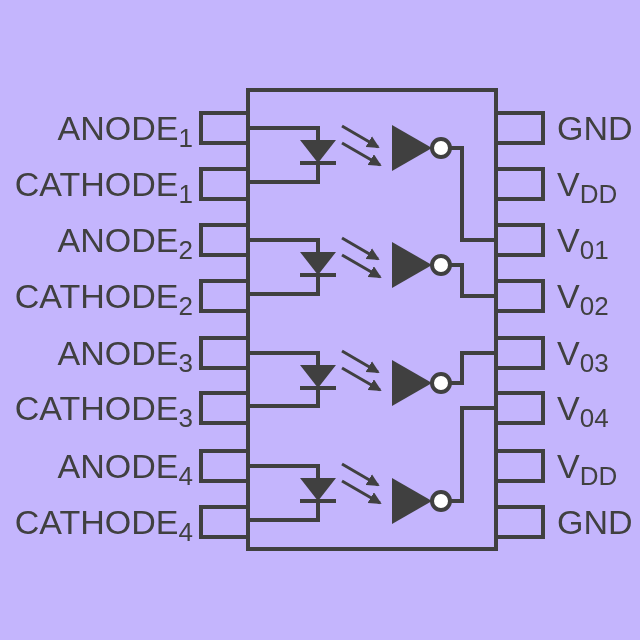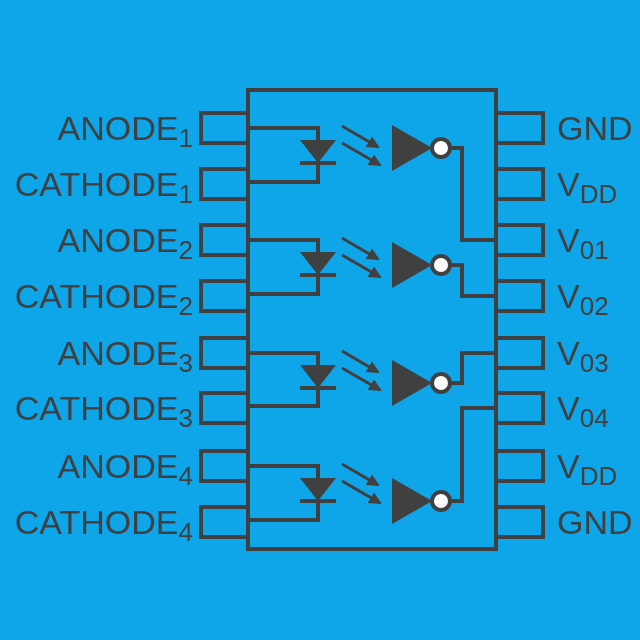--- a/index.html
+++ b/index.html
@@ -4,21 +4,21 @@
 <style>
   html, body {
     margin: 0; padding: 0;
     width: 640px; height: 640px;
     background: #ffffff;
     overflow: hidden;
   }
   #canvas {
     position: relative;
     width: 640px; height: 640px;
-    background: #0ea5e9;
+    background: #c4b5fd;
     font-family: "Liberation Sans", sans-serif;
   }
   svg { display: block; }
   text { font-family: "Liberation Sans", sans-serif; }
 </style>
 </head>
 <body>
 
 <div id="canvas">
   <svg id="schematic" width="640" height="640" viewBox="0 0 640 640">

